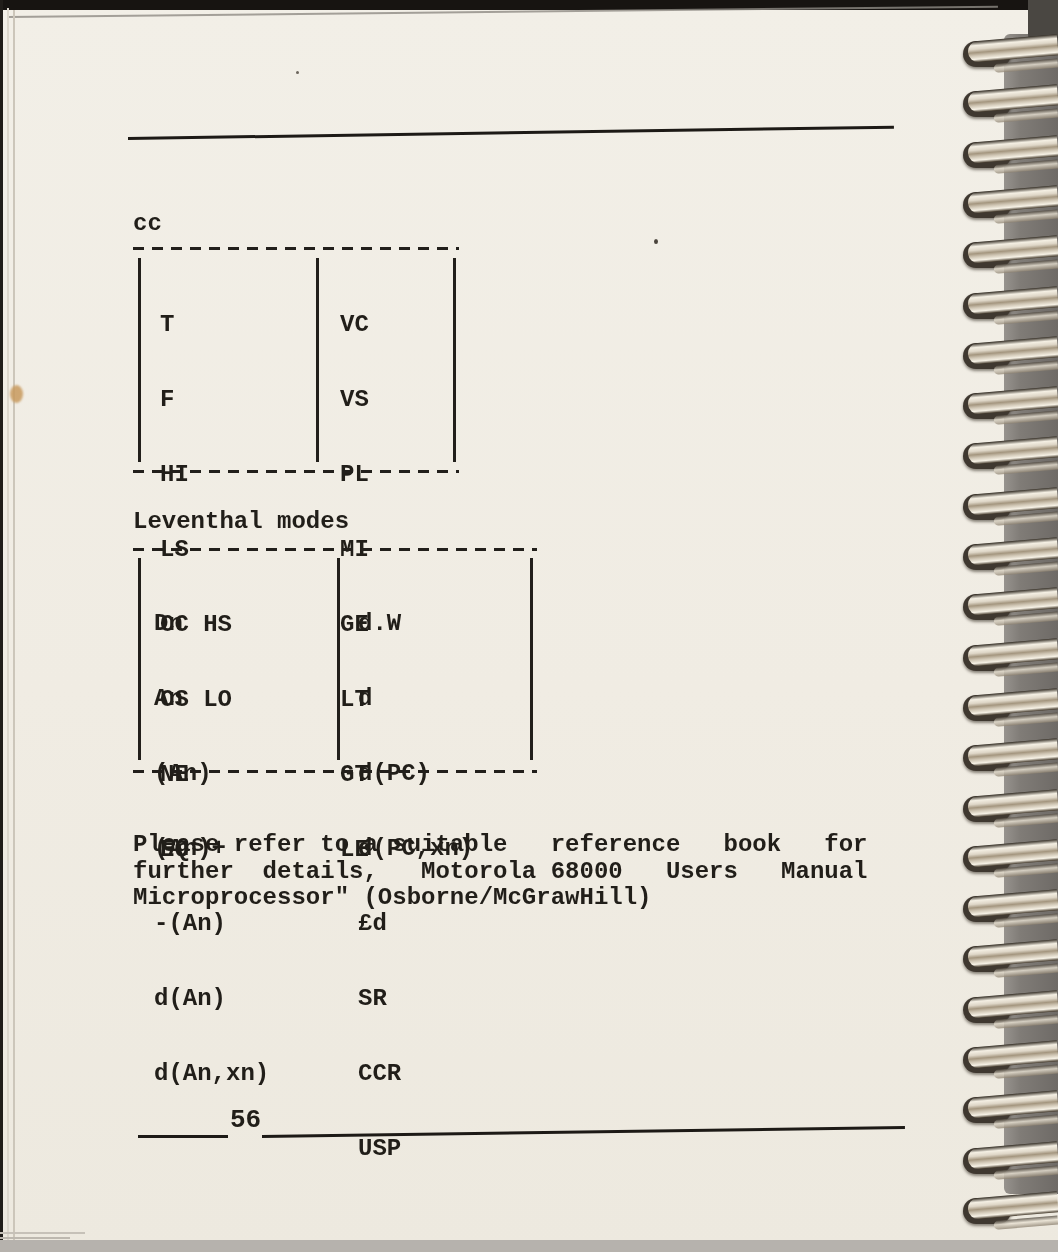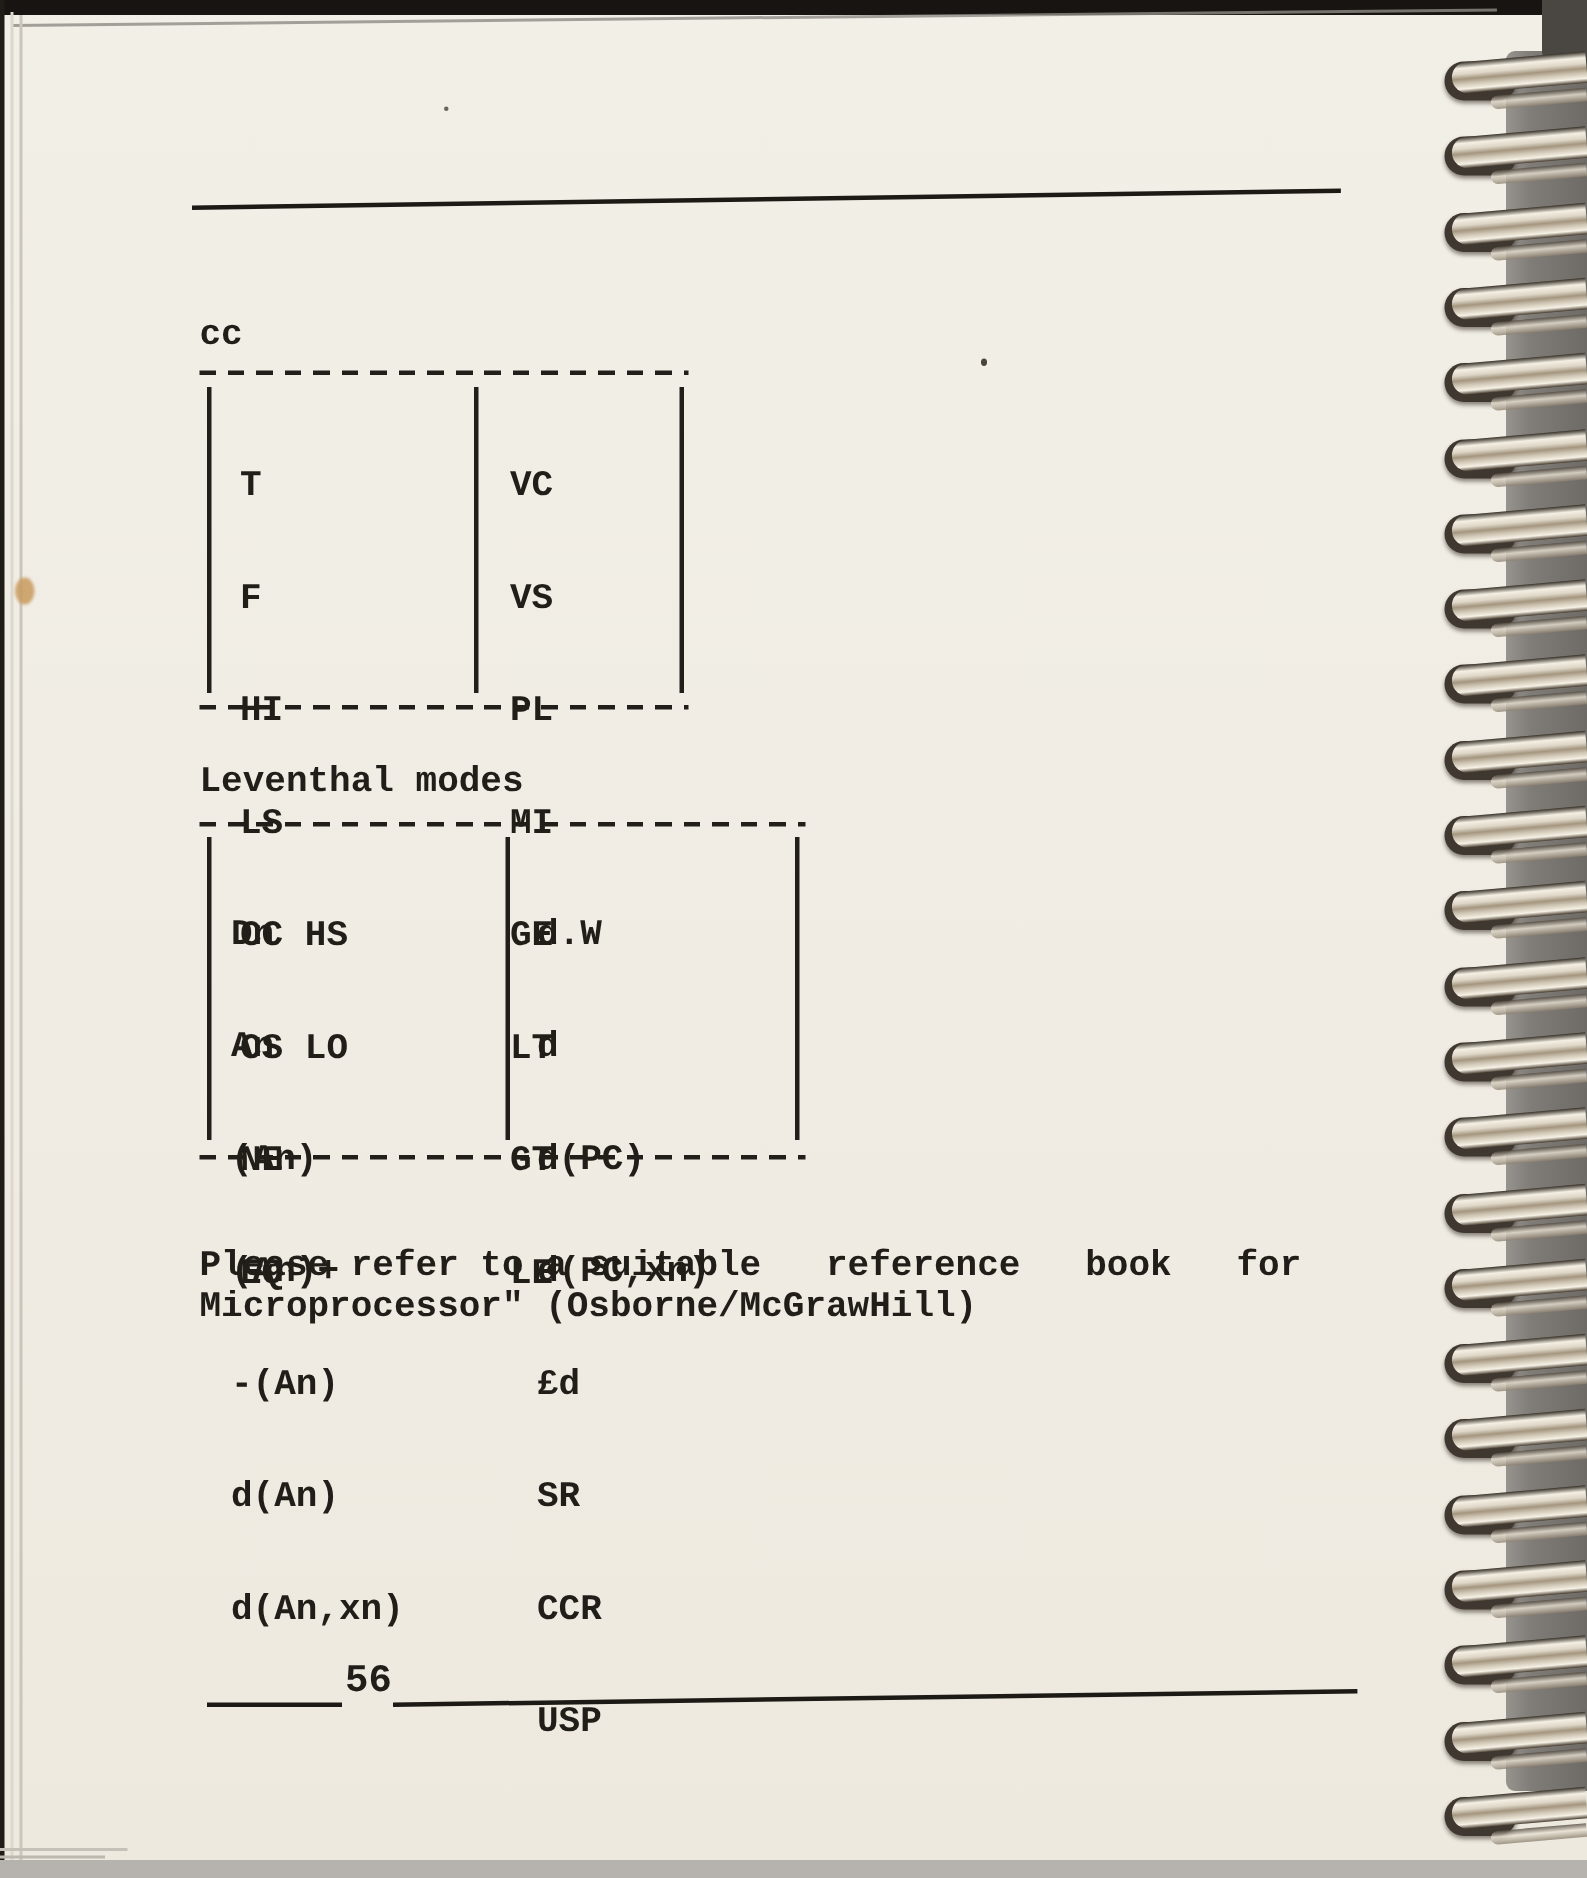--- a/index.html
+++ b/index.html
@@ -110,20 +110,21 @@
     <span>£d</span>
     <span>SR</span>
     <span>CCR</span>
     <span>USP</span>
   </div>
   <div class="abs dash" style="left:133px;top:770px;width:404px;"></div>
 </div>
 
 <div class="abs" style="left:133px;top:832px;">
   <div class="para-line">Please refer to a suitable   reference   book   for</div>
+  <div class="para-line">further  details,   Motorola 68000   Users   Manual</div>
   <div class="para-line">Microprocessor" (Osborne/McGrawHill)</div>
 </div>
 
 <div>
   <div class="abs rule" style="left:138px;top:1135px;width:90px;height:2.5px;"></div>
   <div class="abs mono" style="left:230px;top:1108px;font-size:26px;">56</div>
   <div class="abs rule" style="left:262px;top:1135px;width:643px;height:2.5px;transform:rotate(-0.8deg);"></div>
 </div>
 
 <div class="abs right-strip"></div>

